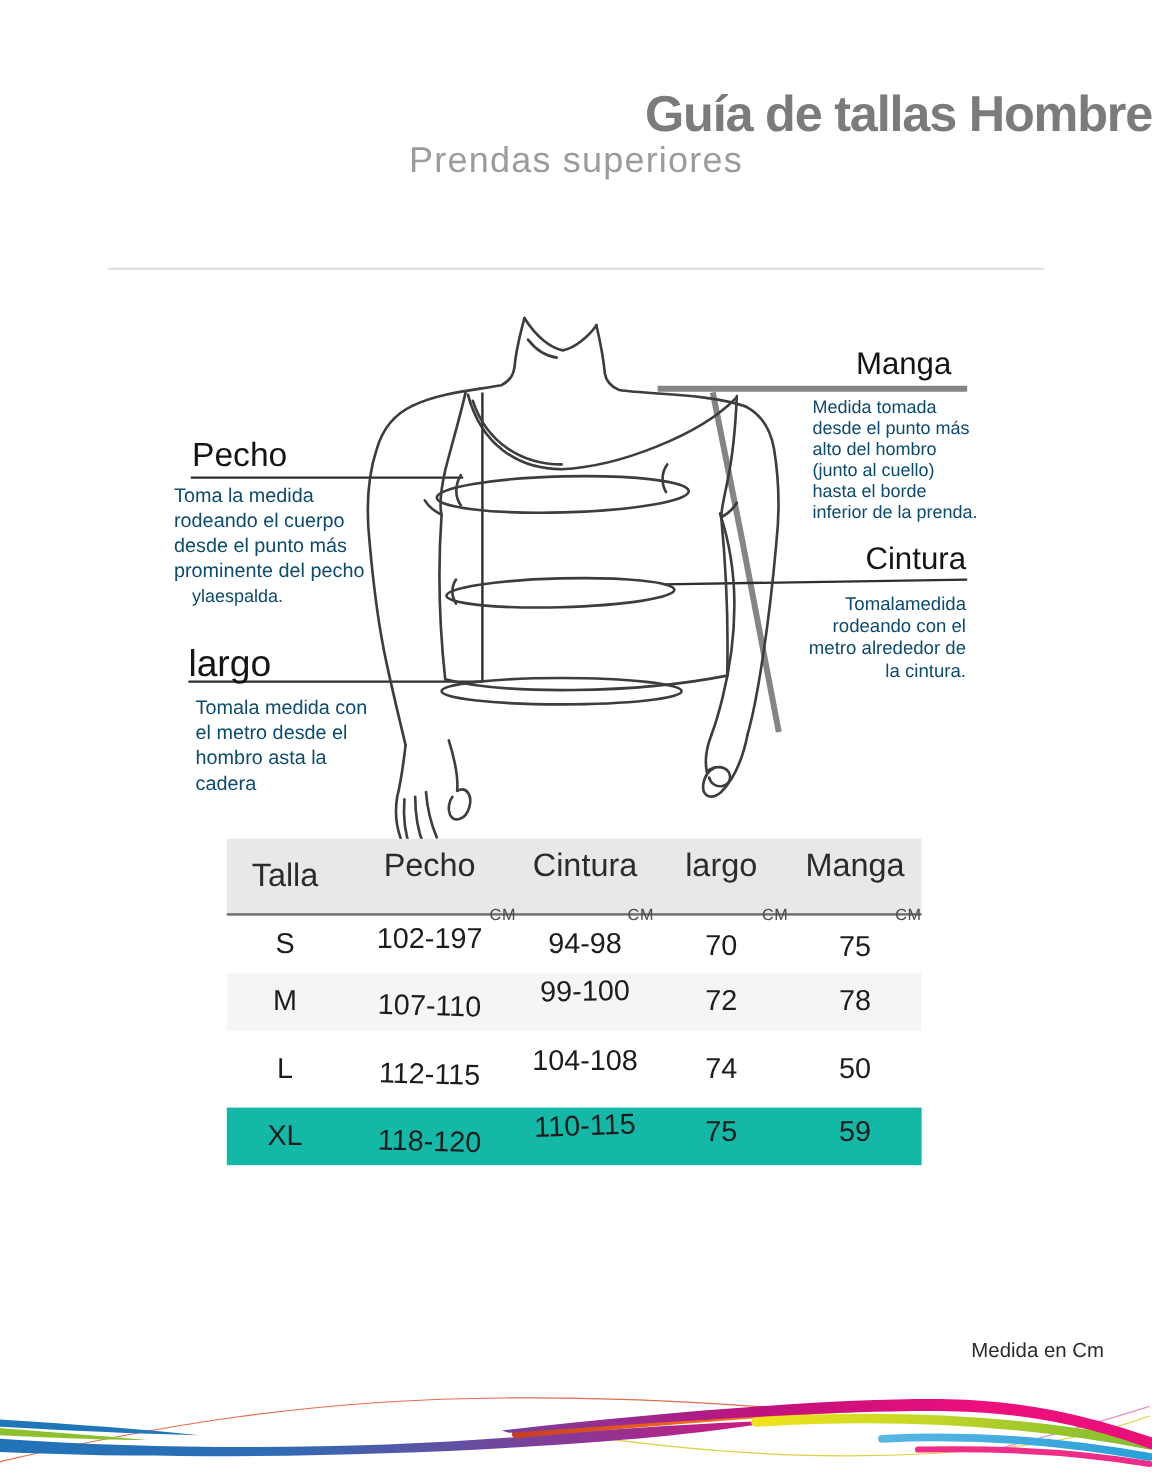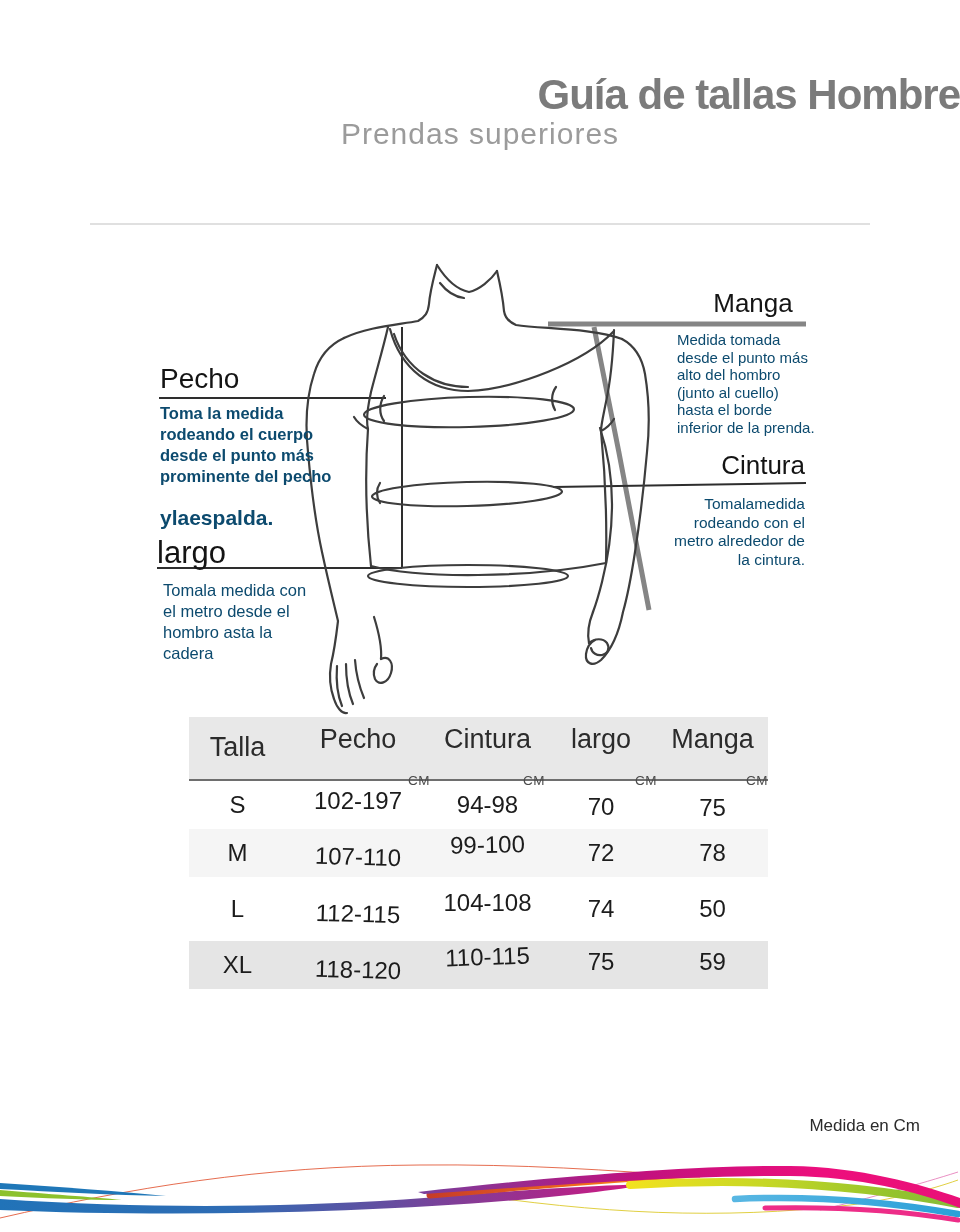--- a/index.html
+++ b/index.html
@@ -11,42 +11,42 @@
   .title{left:0;top:74px;width:960px;text-align:right;
          font-size:42px;font-weight:700;letter-spacing:-1px;color:#7b7b7b;line-height:1;}
   .subtitle{left:0;top:119px;width:960px;text-align:center;
             font-size:30px;font-weight:400;letter-spacing:1px;color:#9b9b9b;line-height:1;}
   .divider{left:90px;top:223px;width:780px;height:0;border-top:2px solid #e0e0e0;}
 
   
   .ann-h{line-height:1;color:#141414;font-weight:400;}
   .ann-b{white-space:pre-line;color:#0c4a6e;}
   .pecho-h{left:160px;top:365px;font-size:28px;}
-  .pecho-b{left:160px;top:403px;width:185px;font-size:16.5px;line-height:21px;font-weight:bold;}
-  .pecho-b2{left:160px;top:506px;width:185px;font-size:21px;font-weight:bold;}
+  .pecho-b{left:145px;top:403px;width:185px;font-size:16.5px;line-height:21px;}
+  .pecho-b2{left:160px;top:489px;width:185px;font-size:15px;}
   .largo-h{left:157px;top:537px;font-size:31px;}
   .largo-b{left:163px;top:580px;width:165px;font-size:16.5px;line-height:21px;}
   .manga-h{left:668px;top:290px;width:170px;text-align:center;font-size:26px;}
   .manga-b{left:677px;top:331px;width:180px;font-size:15px;line-height:17.5px;}
   .cintura-h{left:635px;top:452px;width:170px;text-align:right;font-size:26px;}
   .cintura-b{left:625px;top:495px;width:180px;text-align:right;font-size:15.5px;line-height:18.5px;}
 
   
-  .size-table{left:189px;top:717px;width:579px;}
+  .size-table{left:189px;top:699px;width:579px;}
   .thead{display:flex;height:62px;background:#e8e8e8;border-bottom:2px solid #6e6e6e;}
   .th{position:relative;display:flex;justify-content:center;padding-top:7px;box-sizing:border-box;}
   .th .lbl{font-size:27px;line-height:1.15;color:#2b2b2b;}
   .th .unit{position:absolute;bottom:-9px;left:0;right:0;text-align:right;
             font-size:13.5px;color:#4a4a4a;letter-spacing:.5px;}
   .c-talla{width:97px;} .c-pecho{width:144px;} .c-cintura{width:115px;}
   .c-largo{width:112px;} .c-manga{width:111px;}
   .th.c-talla{align-items:center;padding-top:0;}
   .tr{display:flex;align-items:center;}
   .r0{height:48px;} .r1{height:48px;background:#f5f5f5;}
-  .r2{height:64px;} .r3{height:48px;background:#e5e5e5;}
+  .r2{height:64px;} .r3{height:48px;background:#14b8a6;}
   .td{text-align:center;font-size:24px;color:#1c1c1c;}
   .td.c-talla{font-size:24px;}
   .r0 .c-pecho{transform:translateY(-4px);} .r0 .c-largo{transform:translateY(2px);}
   .r0 .c-manga{transform:translateY(3px);}
   .r1 .c-pecho{transform:translateY(4px) rotate(1.5deg);} .r1 .c-cintura{transform:translateY(-8px) rotate(-1deg);}
   .r2 .c-pecho{transform:translateY(5px) rotate(1.5deg);} .r2 .c-cintura{transform:translateY(-6px);}
   .r3 .c-pecho{transform:translateY(5px) rotate(1.5deg);} .r3 .c-cintura{transform:translateY(-8px) rotate(-2deg);}
   .r3 .c-largo{transform:translateY(-3px);} .r3 .c-manga{transform:translateY(-3px);}
 
   .footnote{right:40px;top:1116px;font-size:17px;color:#2b2b2b;}

